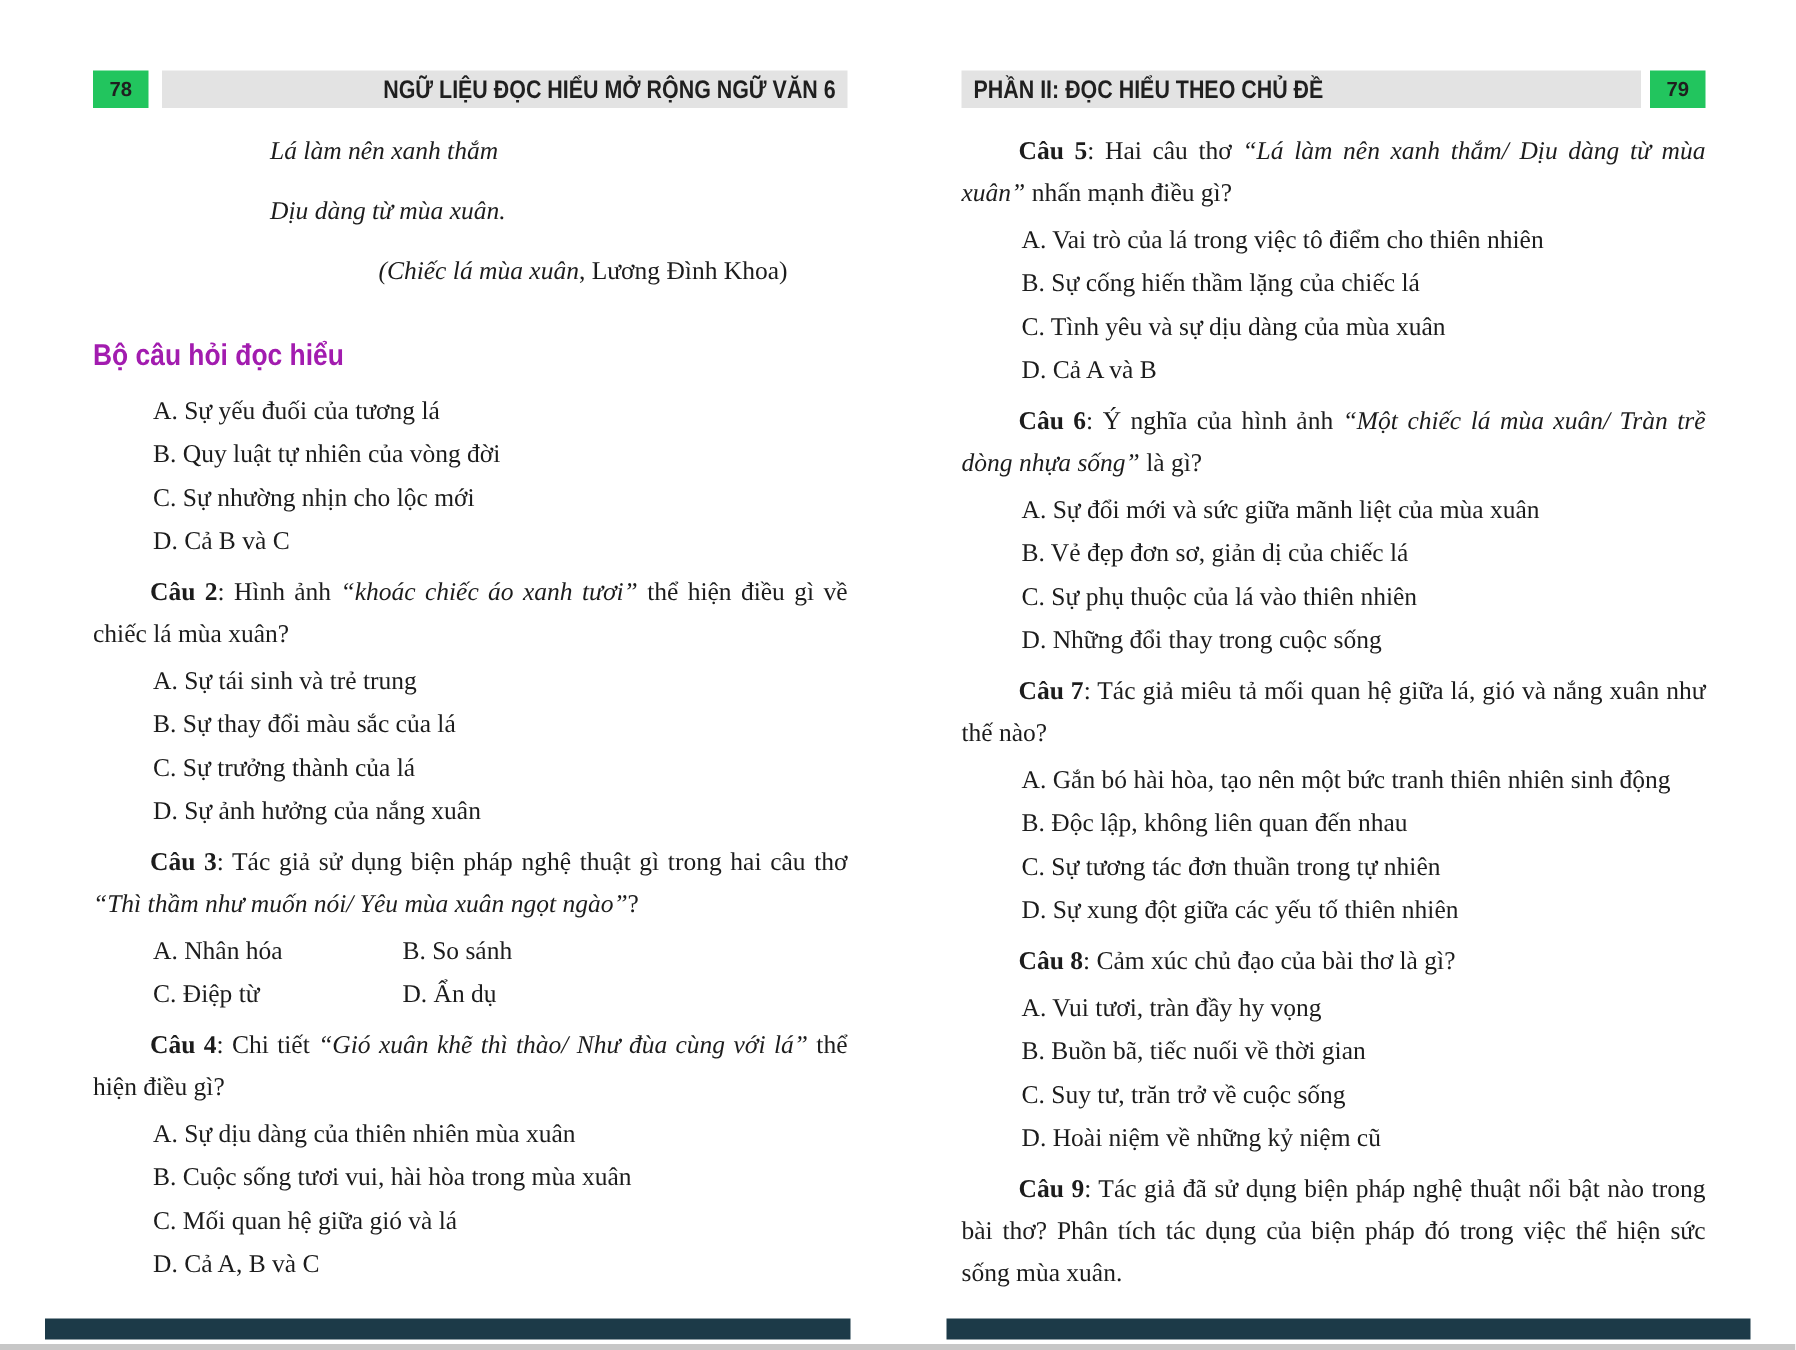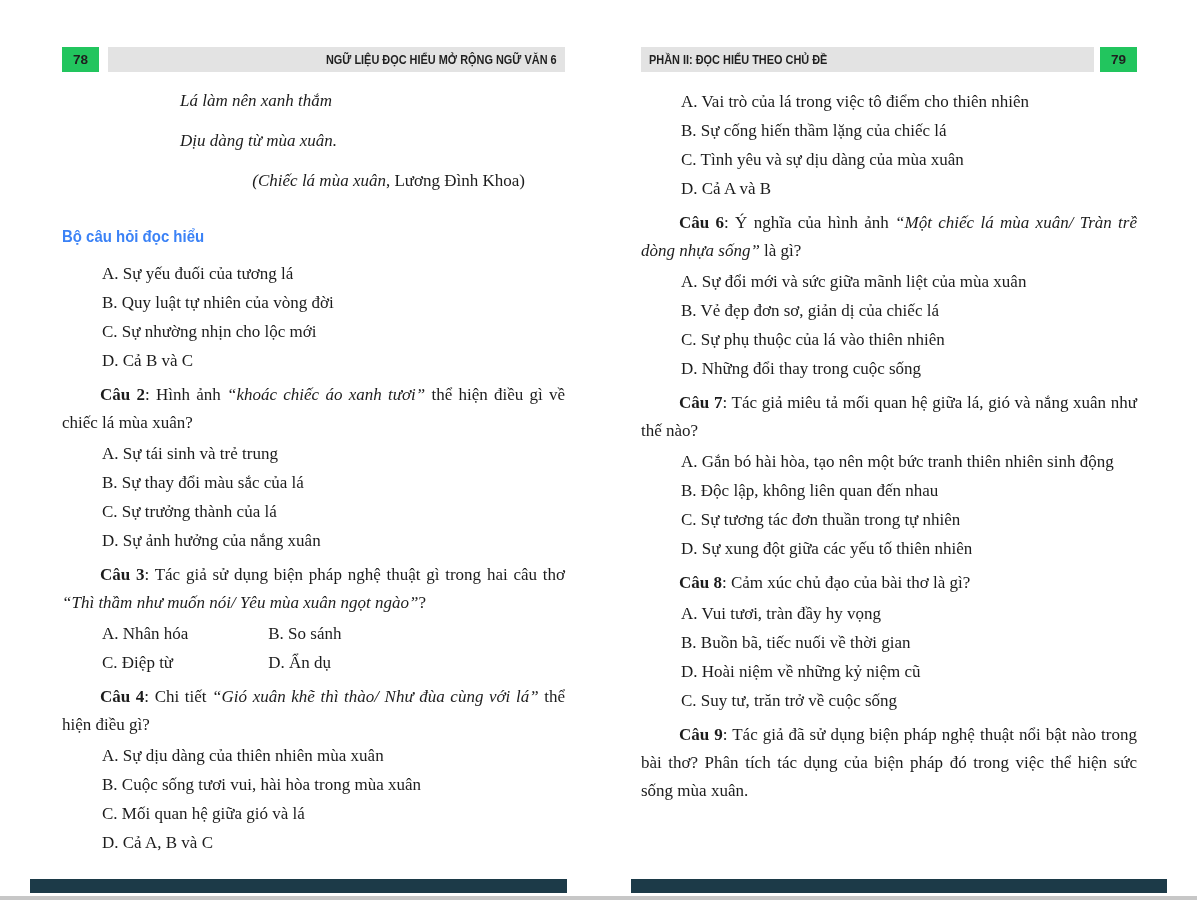--- a/index.html
+++ b/index.html
@@ -13,37 +13,37 @@
   #pageR{left:641px;width:496px}
 
   
   .hdr{display:flex;height:25px;margin-bottom:15px}
   .pnum{
     width:37px;background:#22c55e;text-align:center;line-height:25px;
     font-family:"Liberation Sans",sans-serif;font-weight:bold;font-size:13.5px;color:#1f1f1f;
   }
   .hbar{
     flex:1;background:#e3e3e3;line-height:25px;overflow:hidden;white-space:nowrap;
-    font-family:"Liberation Sans",sans-serif;font-weight:bold;font-size:13px;color:#1f1f1f;
+    font-family:"Liberation Sans",sans-serif;font-weight:bold;font-size:17px;color:#1f1f1f;
   }
   #pageL .pnum{margin-right:9px}
   #pageR .pnum{margin-left:6px}
   .hbar.r{text-align:right;padding-right:8px}
   .hbar.l{padding-left:8px}
   .cond{display:inline-block;transform:scaleX(.84)}
   .hbar.r .cond{transform-origin:right center}
   .hbar.l .cond{transform-origin:left center}
 
   
   .poem-line{margin:0 0 12px 118px;font-style:italic}
   .source{margin:2px 40px 28px 0;text-align:right}
   .source .ttl{font-style:italic}
   .sec-head{
-    margin:10px 0 8px;color:#3b82f6;
-    font-family:"Liberation Sans",sans-serif;font-weight:bold;font-size:17px;
+    margin:10px 0 8px;color:#a21caf;
+    font-family:"Liberation Sans",sans-serif;font-weight:bold;font-size:20px;
   }
   .sec-head .cond{transform:scaleX(.88);transform-origin:left center}
 
   
   .q{margin:6px 0 2px;text-indent:38px;text-align:justify}
   .q b{font-weight:bold}
   .q i{font-style:italic}
   .opts{margin:0 0 5px 40px}
   .opt{line-height:29px}
   .opts.two-col .opt{display:inline-block;width:162px}
@@ -109,20 +109,21 @@
   </div>
 </div>
 
 <div class="page" id="pageR">
   <div class="hdr">
     <div class="hbar l"><span class="cond">PHẦN II: ĐỌC HIỂU THEO CHỦ ĐỀ</span></div>
     <div class="pnum">79</div>
   </div>
 
   <div>
+    <p class="q"><b>Câu 5</b><span>: Hai câu thơ </span><i>“Lá làm nên xanh thắm/ Dịu dàng từ mùa xuân”</i><span> nhấn mạnh điều gì?</span></p>
     <div class="opts">
       <div class="opt">A. Vai trò của lá trong việc tô điểm cho thiên nhiên</div>
       <div class="opt">B. Sự cống hiến thầm lặng của chiếc lá</div>
       <div class="opt">C. Tình yêu và sự dịu dàng của mùa xuân</div>
       <div class="opt">D. Cả A và B</div>
     </div>
   </div>
 
   <div>
     <p class="q"><b>Câu 6</b><span>: Ý nghĩa của hình ảnh </span><i>“Một chiếc lá mùa xuân/ Tràn trề dòng nhựa sống”</i><span> là gì?</span></p>
@@ -142,22 +143,22 @@
       <div class="opt">C. Sự tương tác đơn thuần trong tự nhiên</div>
       <div class="opt">D. Sự xung đột giữa các yếu tố thiên nhiên</div>
     </div>
   </div>
 
   <div>
     <p class="q"><b>Câu 8</b><span>: Cảm xúc chủ đạo của bài thơ là gì?</span></p>
     <div class="opts">
       <div class="opt">A. Vui tươi, tràn đầy hy vọng</div>
       <div class="opt">B. Buồn bã, tiếc nuối về thời gian</div>
+      <div class="opt">C. Suy tư, trăn trở về cuộc sống</div>
       <div class="opt">D. Hoài niệm về những kỷ niệm cũ</div>
-      <div class="opt">C. Suy tư, trăn trở về cuộc sống</div>
     </div>
   </div>
 
   <div>
     <p class="q"><b>Câu 9</b><span>: Tác giả đã sử dụng biện pháp nghệ thuật nổi bật nào trong bài thơ? Phân tích tác dụng của biện pháp đó trong việc thể hiện sức sống mùa xuân.</span></p>
   </div>
 </div>
 
 <div class="bar-dark" id="barL"></div>
 <div class="bar-dark" id="barR"></div>

